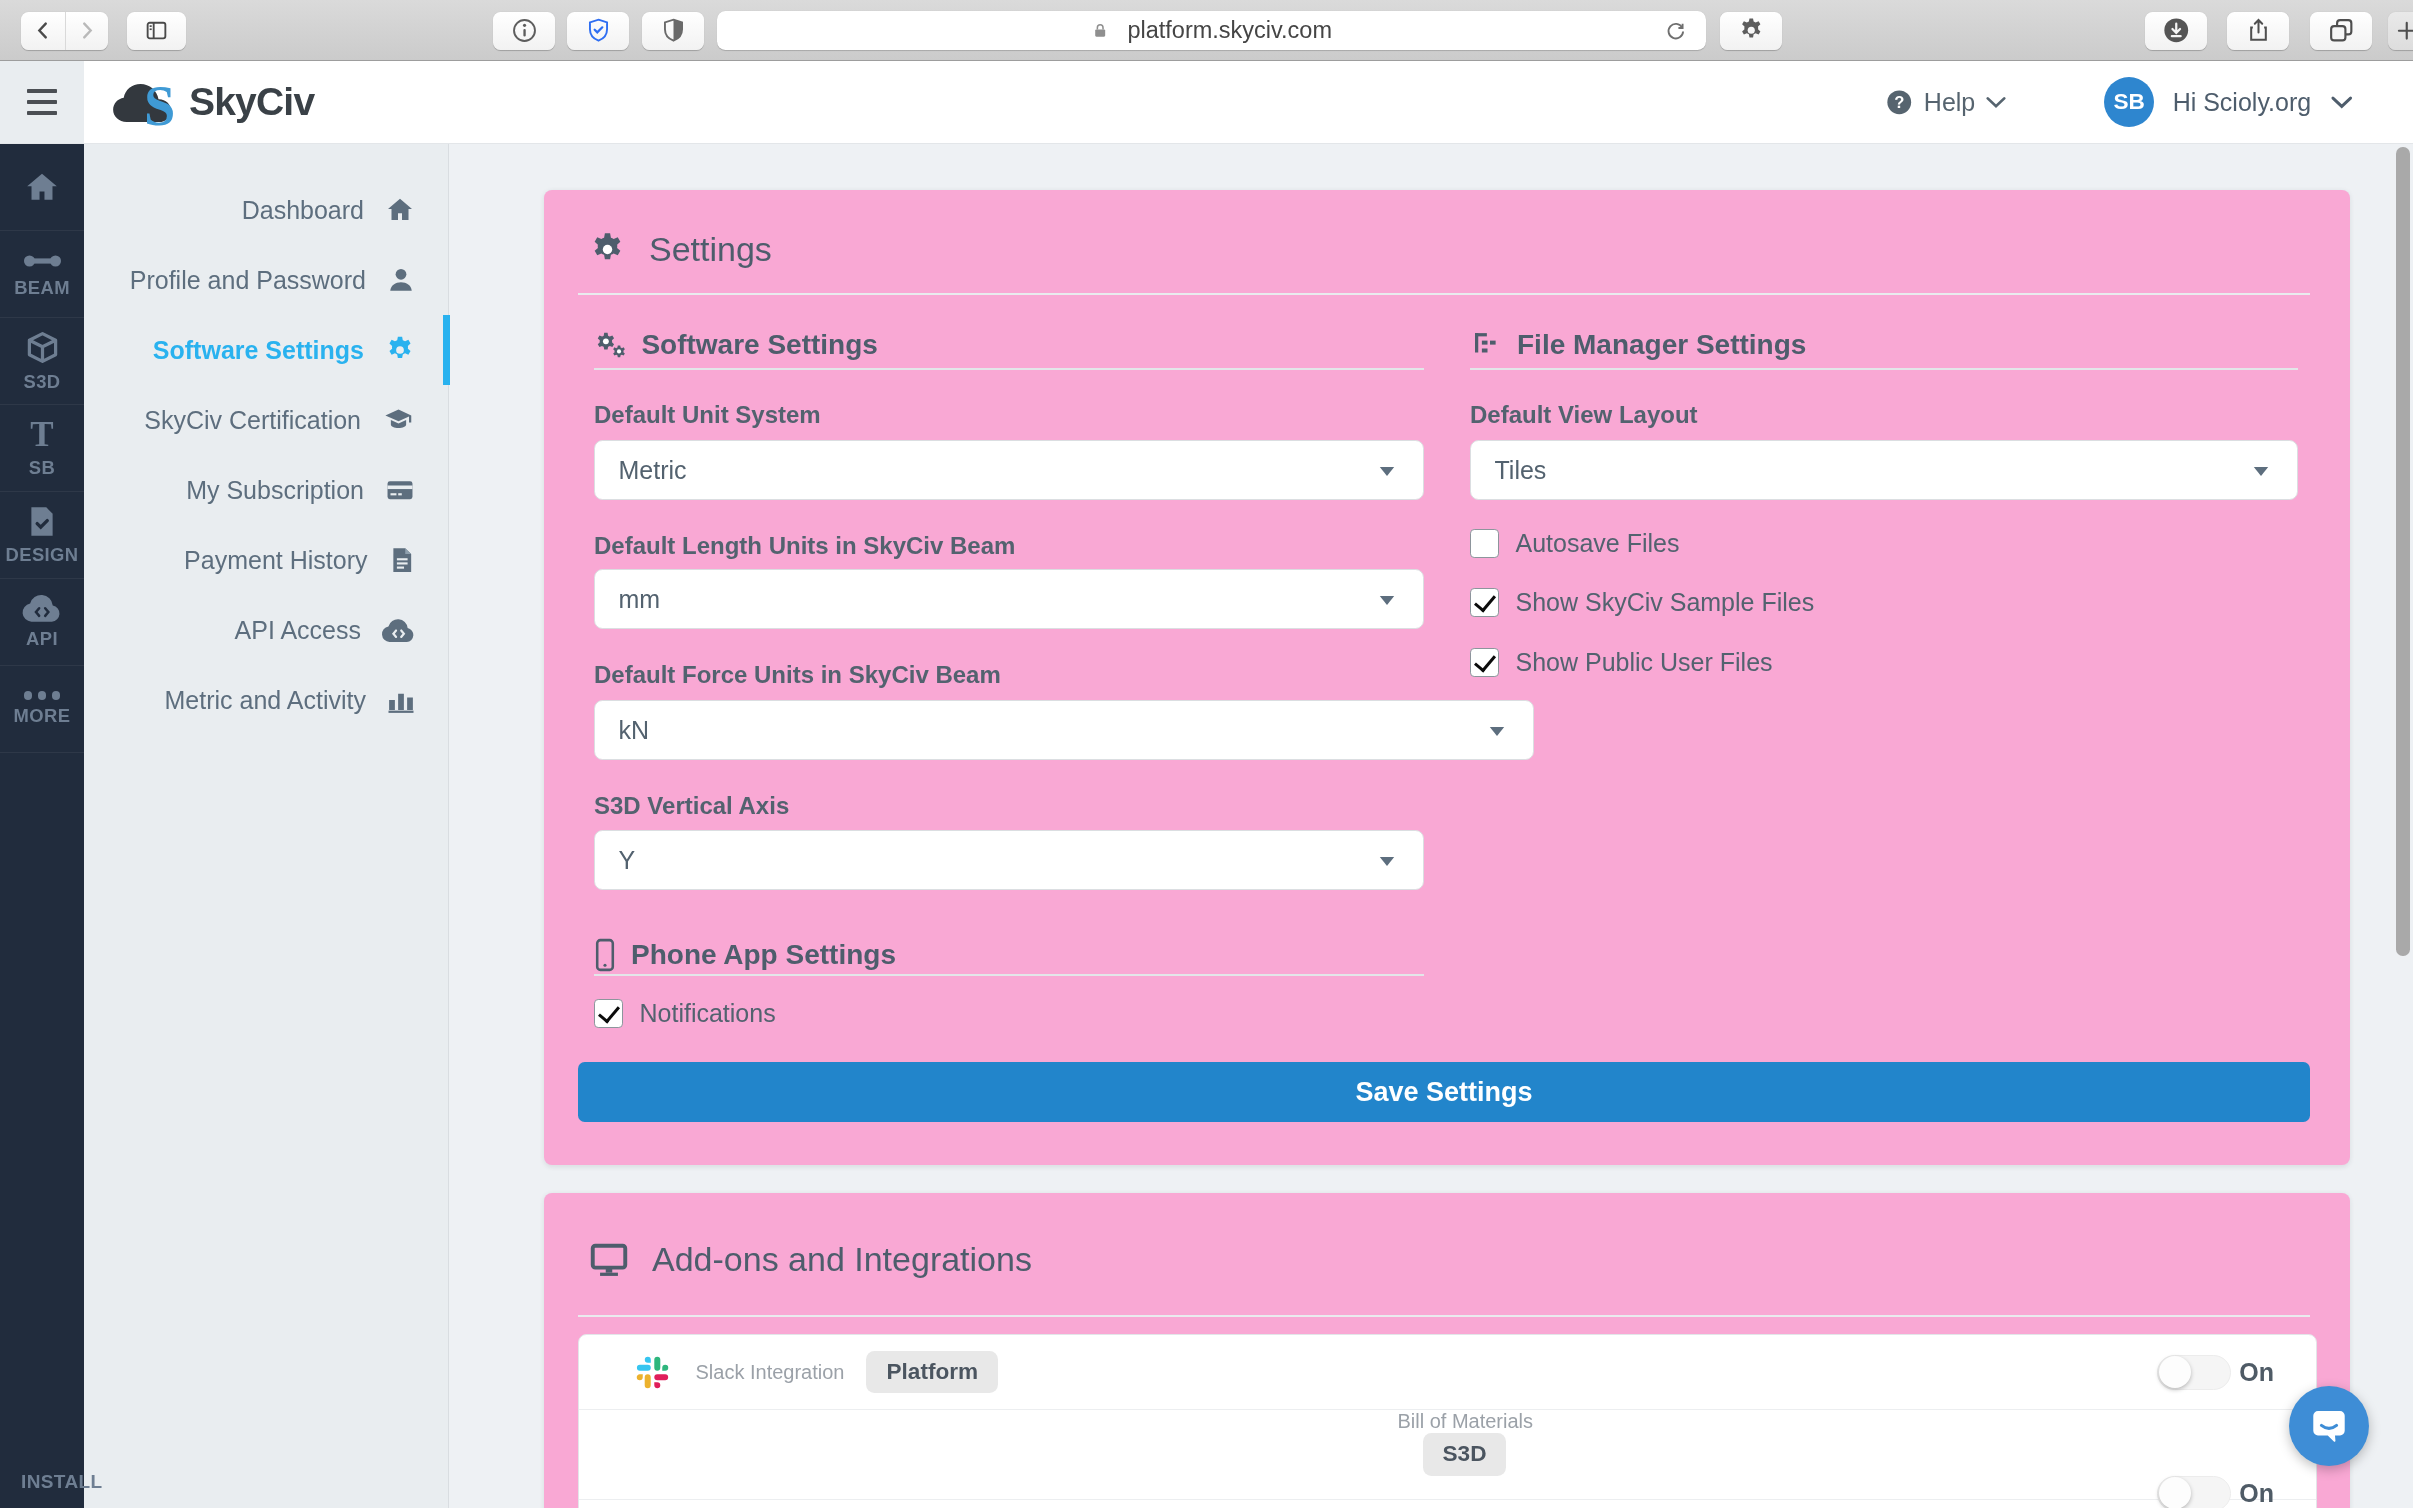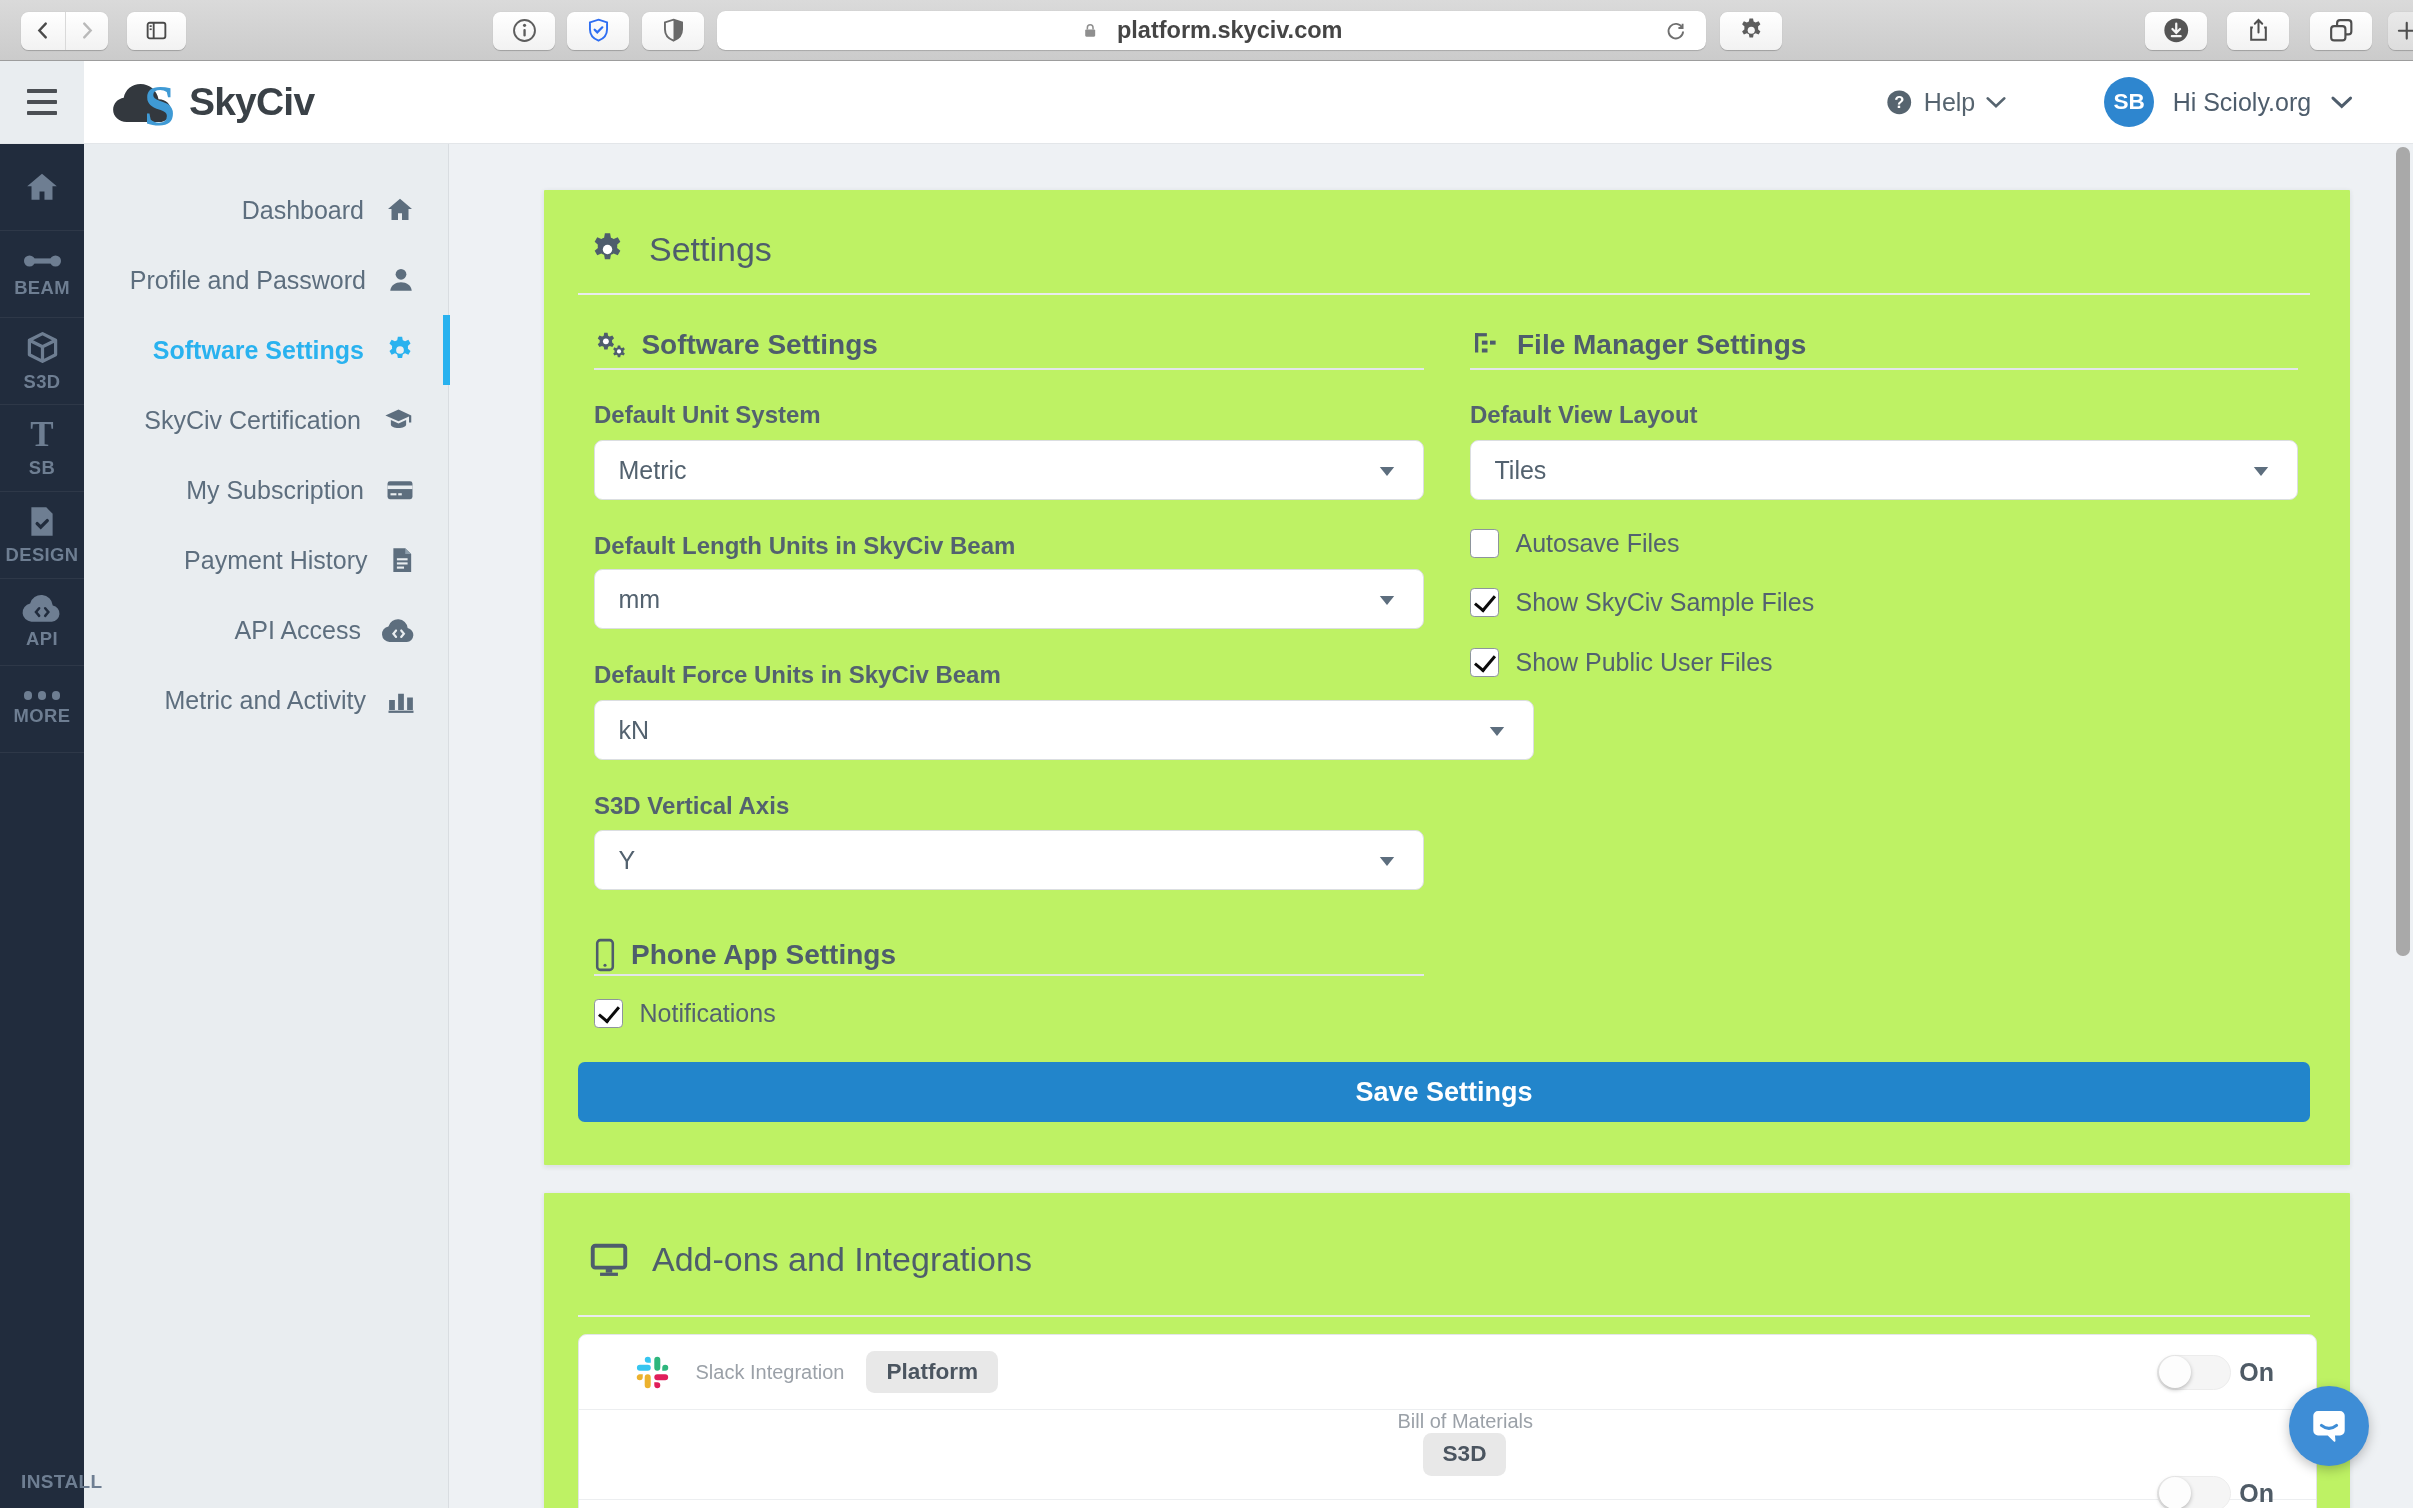--- a/index.html
+++ b/index.html
@@ -22,21 +22,21 @@
     display:flex;align-items:center;justify-content:center;}
   .nav-group{left:21px;width:87px;}
   .nav-group .half{width:44px;height:100%;display:flex;align-items:center;justify-content:center;}
   .nav-group .half+.half{border-left:0.8px solid #d9d9d9;}
   .t-sidebar{left:127px;width:59px;}
   .t-info{left:493px;width:62px;}
   .t-shield1{left:567px;width:62px;}
   .t-shield2{left:642px;width:62px;}
   .urlbar{position:absolute;top:11px;left:717px;width:989px;height:39px;background:#fff;
     border-radius:8.4px;box-shadow:0 0.8px 0.8px rgba(0,0,0,.18);display:flex;align-items:center;justify-content:center;}
-  .urlbar .host{font-size:23.5px;color:#454545;margin-left:18px;font-weight:bold;}
+  .urlbar .host{font-size:23.5px;color:#454545;margin-left:18px;}
   .urlbar .reload{position:absolute;right:18.4px;top:7.5px;}
   .t-gear{left:1720px;width:62px;}
   .t-down{left:2145px;width:62px;}
   .t-share{left:2227px;width:62px;}
   .t-tabs{left:2310px;width:62px;}
   .t-plus{left:2388px;width:37px;border-radius:7.5px 0 0 7.5px;background:linear-gradient(#e9e9e9,#dddddd);}
 
   
   .app-header{position:absolute;top:61px;left:0;width:2413px;height:83px;background:#fff;
     border-bottom:1.7px solid #e3e6e9;z-index:30;}
@@ -67,21 +67,21 @@
   .subnav{position:absolute;left:84px;top:144px;width:365px;height:1480px;background:var(--sidebar_bg);
     border-right:1.7px solid #d9dde1;padding-top:31px;z-index:10;}
   .nav-item{position:relative;height:70px;display:flex;align-items:center;justify-content:flex-end;
     gap:20px;padding-right:32px;color:#5d6e7e;font-size:25px;cursor:pointer;}
   .nav-item svg{flex:0 0 auto;}
   .nav-item.active{color:var(--accent);font-weight:600;}
   .nav-item.active::after{content:"";position:absolute;right:-1.7px;top:0;bottom:0;width:6.7px;background:var(--accent);}
 
   
   .main{position:absolute;left:448px;top:144px;width:1965px;height:1364px;background:var(--main_bg);overflow:hidden;}
-  .card{position:absolute;background:#bef264;border-radius:1px;box-shadow:0 1.7px 5px rgba(31,45,61,.10);}
+  .card{position:absolute;background:#f9a8d4;border-radius:8px;box-shadow:0 1.7px 5px rgba(31,45,61,.10);}
   .card1{left:96px;top:46px;width:1806px;height:975px;}
   .card2{left:96px;top:1049px;width:1806px;height:587px;}
 
   .card-title{position:absolute;display:flex;align-items:center;gap:22px;color:var(--ink);}
   .card-title h1{font-size:34px;font-weight:400;color:var(--ink);}
   .hr{position:absolute;left:34px;right:40px;height:1.7px;background:#e9ebee;}
 
   .sec-head{position:absolute;display:flex;align-items:center;gap:13.4px;color:var(--ink);
     font-size:28px;font-weight:700;}
   .sec-line{position:absolute;height:1.7px;background:#e3e6e9;}

